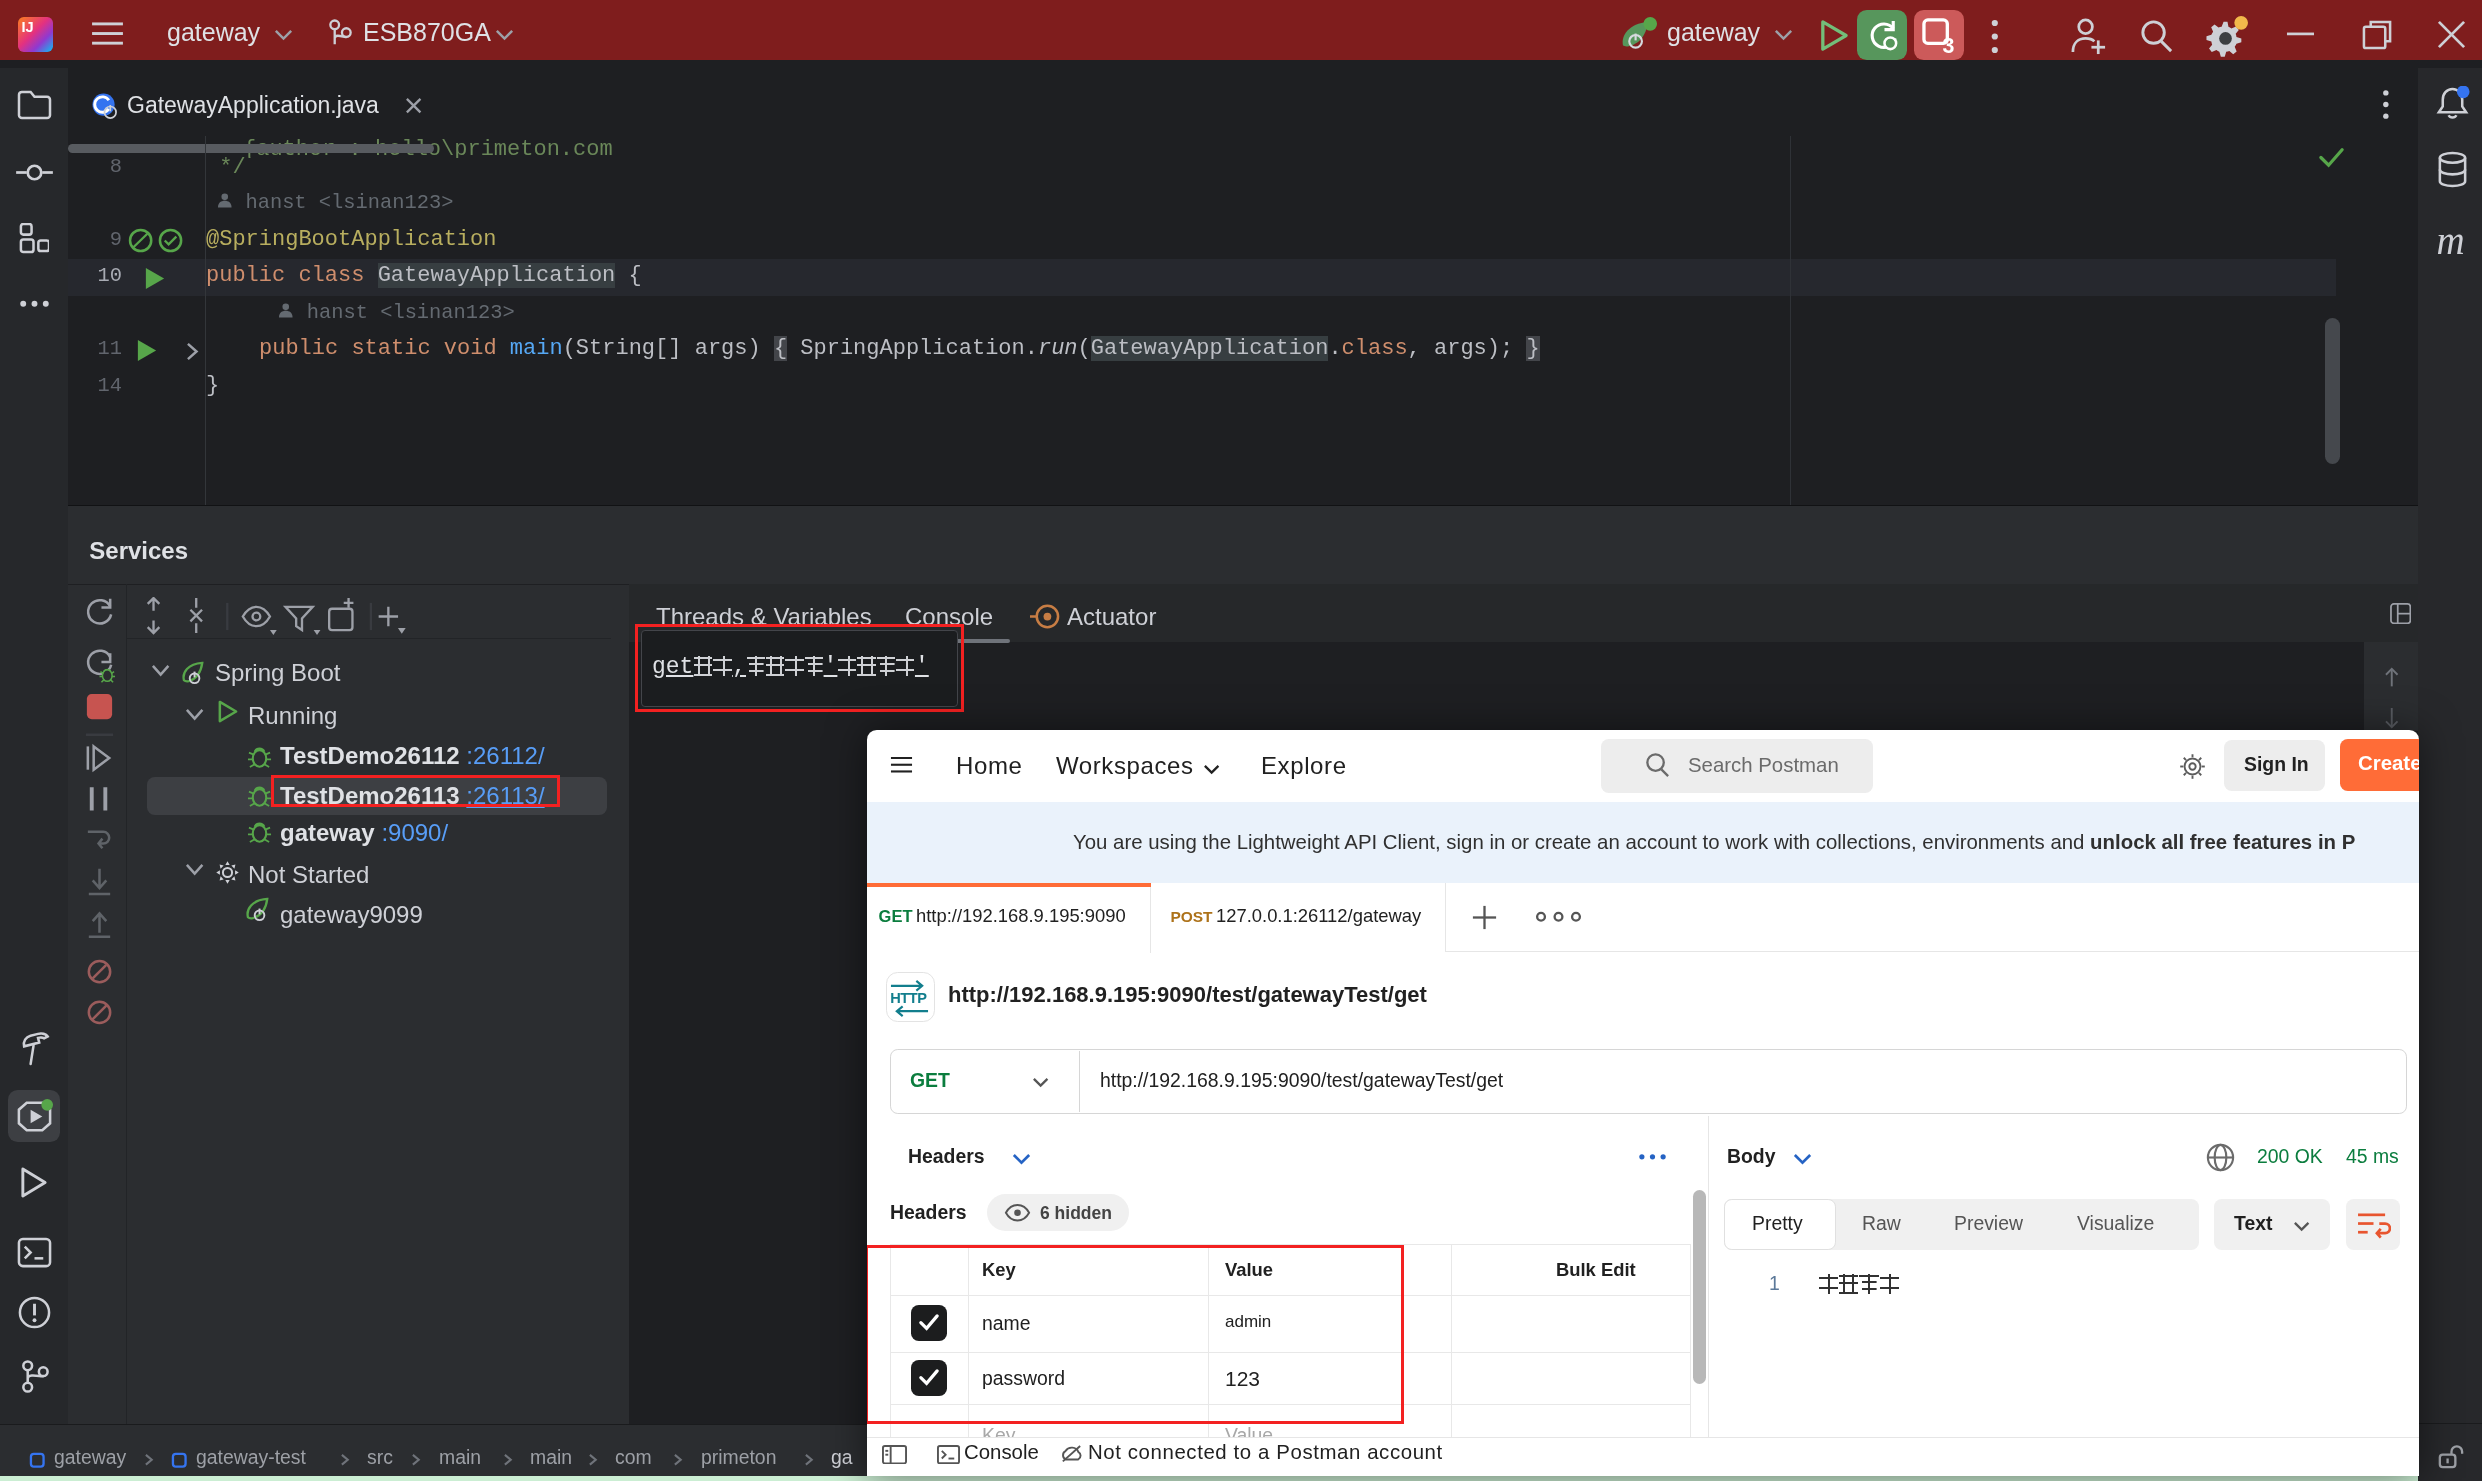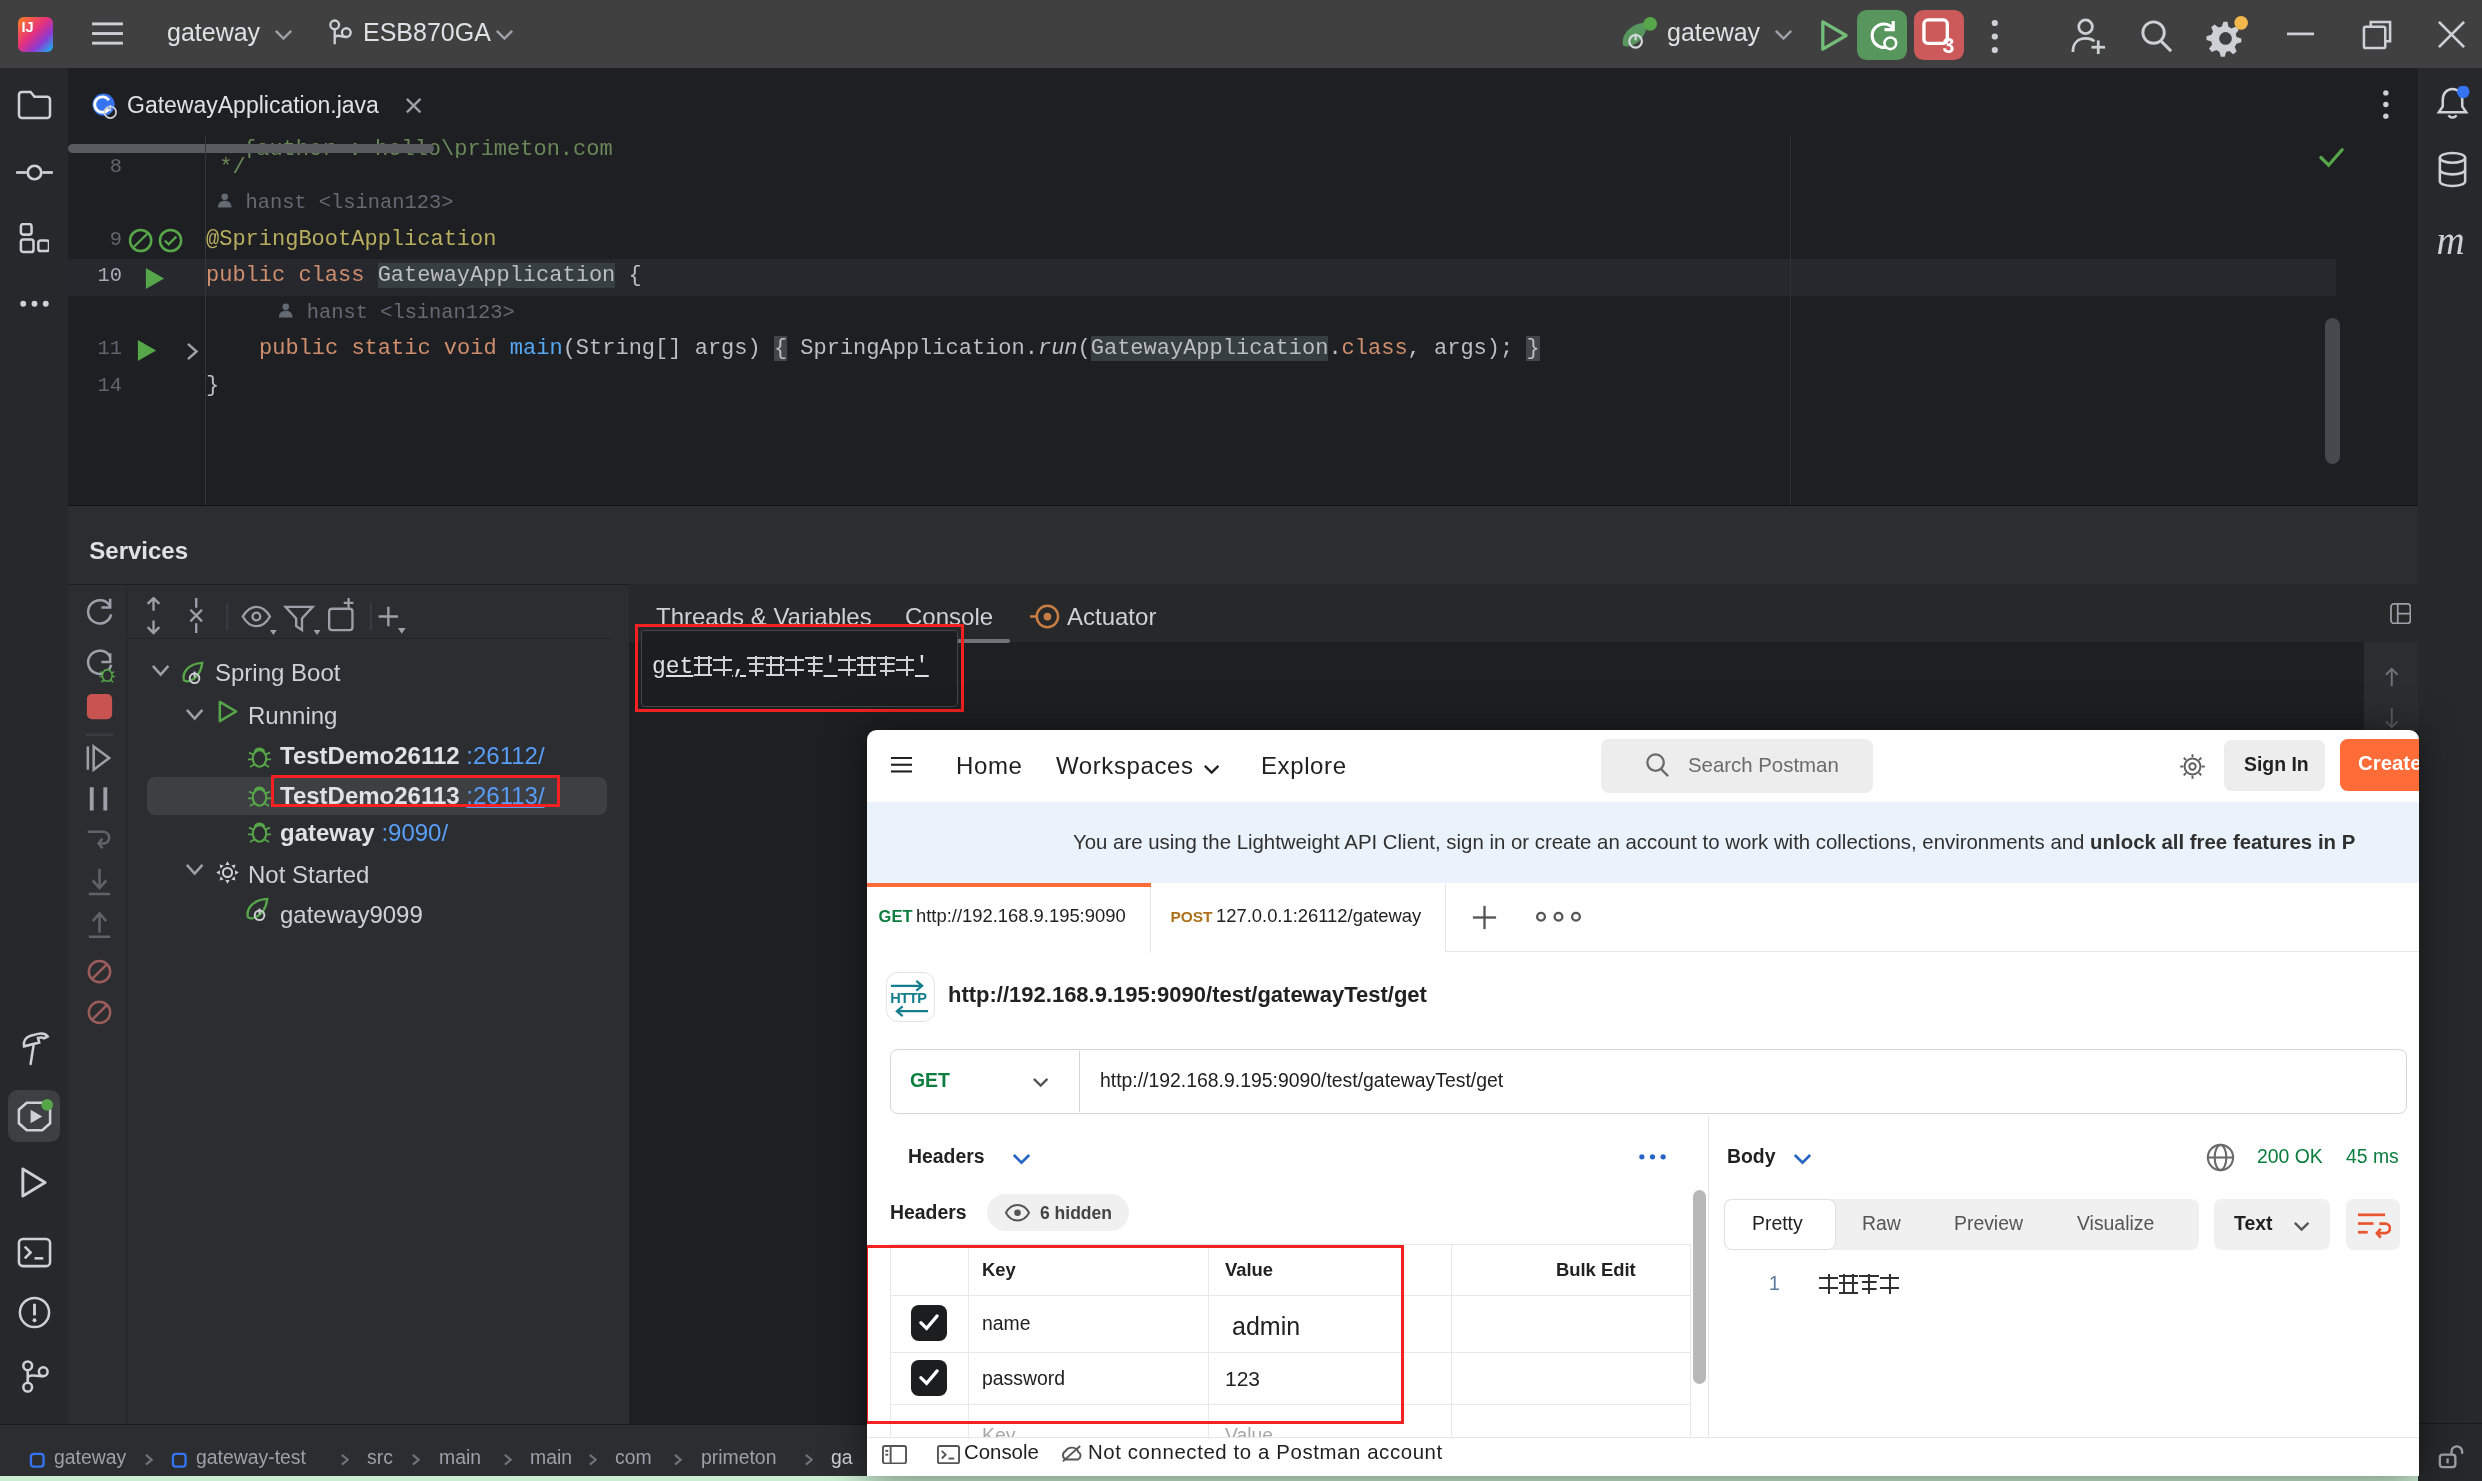--- a/index.html
+++ b/index.html
@@ -24,21 +24,21 @@
   .cjk.v3 { background:
       linear-gradient(currentColor,currentColor) 0 1px/100% 2.4px no-repeat,
       linear-gradient(currentColor,currentColor) 2.9px 7.8px/14.6px 2.4px no-repeat,
       linear-gradient(currentColor,currentColor) 2.9px 14.6px/14.6px 2.4px no-repeat,
       linear-gradient(currentColor,currentColor) 0 20.4px/100% 2.4px no-repeat,
       linear-gradient(currentColor,currentColor) 8.7px 0/2.4px 100% no-repeat;}
 </style>
 </head>
 <body>
 
-<div class="abs" id="titlebar" style="left:0;top:0;width:2482px;height:68px;background:#404040;color:#DFE1E5;font-size:25px;">
+<div class="abs" id="titlebar" style="left:0;top:0;width:2482px;height:60px;background:#7f1d1d;color:#DFE1E5;font-size:25px;">
 
   <div class="abs" style="left:17.5px;top:16.5px;width:35px;height:35px;border-radius:5.8px;background:linear-gradient(135deg,#FC801D 0%,#E4317F 45%,#9039D0 70%,#07C3F2 100%);">
     <span style="position:absolute;left:3.9px;top:2.9px;font-size:14.6px;font-weight:bold;color:#fff;">IJ</span>
   </div>
 
   <svg class="abs" style="left:91px;top:21.3px" width="33" height="27" viewBox="0 0 34 28">
     <g stroke="#CED0D6" stroke-width="3">
         <line x1="1" y1="3" x2="33" y2="3"></line>
         <line x1="1" y1="13" x2="33" y2="13"></line>
         <line x1="1" y1="23" x2="33" y2="23"></line>
@@ -681,21 +681,21 @@
 
     <div class="abs" style="left:21.3px;top:61px;width:36px;height:36px;border-radius:7.8px;background:#1C1D1E;"></div>
     <svg class="abs" style="left:27px;top:68px" width="24" height="21.3" viewBox="0 0 25 22">
         <path d="M4 11 l6 6 l11 -13" fill="none" stroke="#fff" stroke-width="3.4" stroke-linecap="round"></path>
       </svg>
     <div class="abs" style="left:21.3px;top:116px;width:36px;height:36px;border-radius:7.8px;background:#1C1D1E;"></div>
     <svg class="abs" style="left:27px;top:123px" width="24" height="21.3" viewBox="0 0 25 22">
         <path d="M4 11 l6 6 l11 -13" fill="none" stroke="#fff" stroke-width="3.4" stroke-linecap="round"></path>
       </svg>
     <span class="abs" style="left:92px;top:68px;font-size:19.4px;">name</span>
-    <span class="abs" style="left:342px;top:68px;font-size:25px;text-align:right;">admin</span>
+    <span class="abs" style="left:335px;top:68px;font-size:17px;text-align:right;">admin</span>
     <span class="abs" style="left:92px;top:123px;font-size:19.4px;">password</span>
     <span class="abs" style="left:335px;top:123px;font-size:21px;">123</span>
     <span class="abs" style="left:92px;top:180px;font-size:19.4px;color:#A8A8A8;">Key</span>
     <span class="abs" style="left:335px;top:180px;font-size:19.4px;color:#A8A8A8;">Value</span>
   </div>
 
   <div class="abs" style="left:-1.9px;top:515px;width:539px;height:179px;border:3.9px solid #F32121;"></div>
 
   <div class="abs" style="left:826px;top:460px;width:12.6px;height:194px;border-radius:6.8px;background:#B8B8B8;"></div>
 

